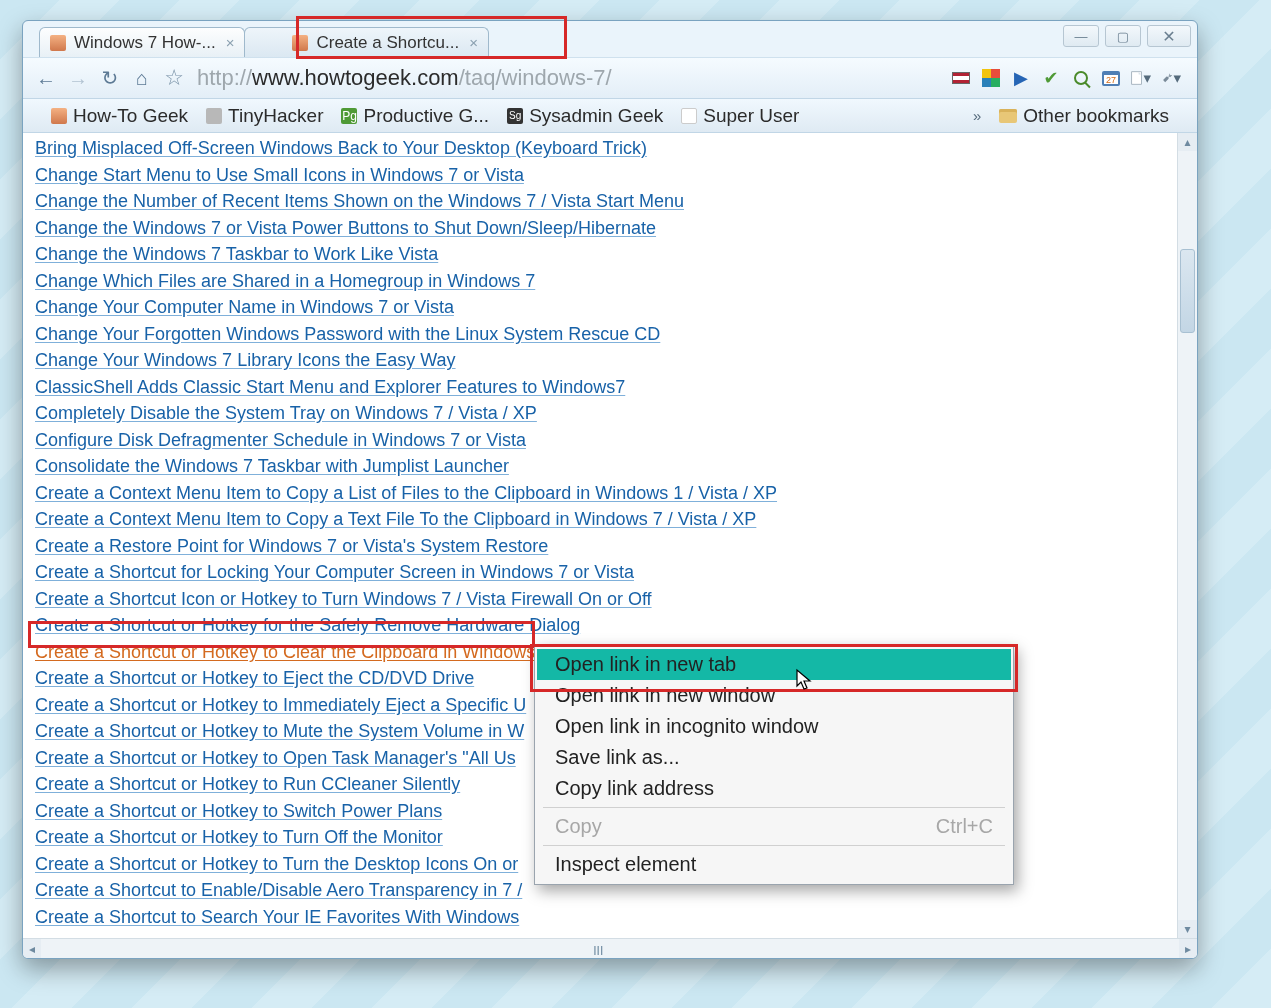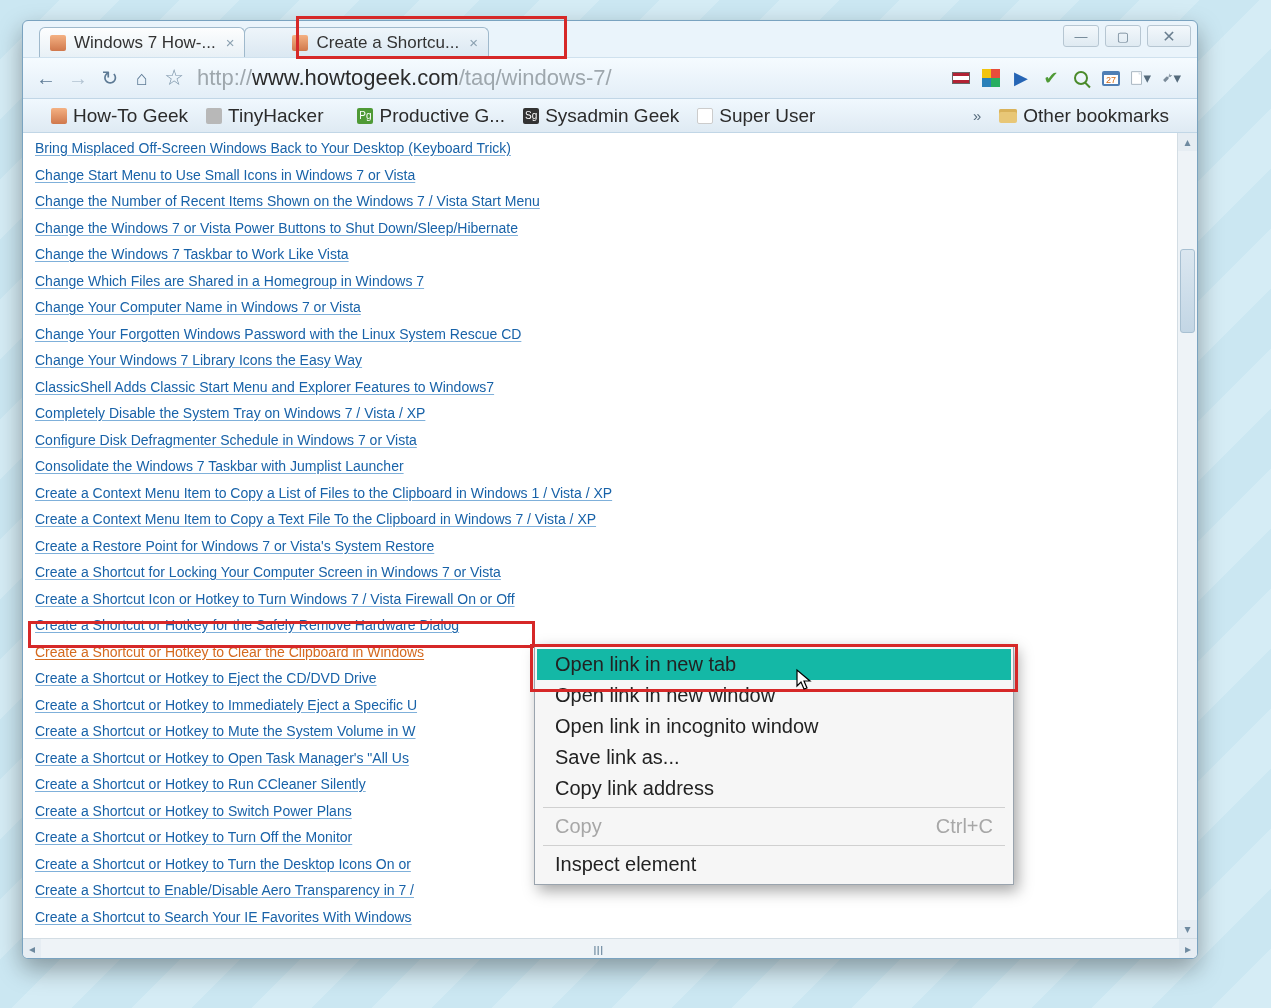--- a/index.html
+++ b/index.html
@@ -19,21 +19,21 @@
 .url .dark { color: #2b2b2b; }
 .tb-icons { display: flex; align-items: center; gap: 10px; padding-right: 6px; }
 .tb-icon { width: 20px; height: 20px; display: flex; align-items: center; justify-content: center; font-size: 18px; color: #5d7a95; }
 .bookmarks { height: 34px; background: linear-gradient(#f0f8fe,#dfeaf3); border-bottom: 1px solid #c1d6e6; display: flex; padding: 0 22px; font-size: 19px; color: #2b2b2b; gap: 6px; }
 .bm { display: flex; align-items: center; gap: 6px; padding: 2px 6px; cursor: pointer; border-radius: 3px; }
 .bm .bicon { width: 16px; height: 16px; }
 .bm-spacer { flex: 1; }
 .content-wrap { flex: 1; display: flex; background: #fff; position: relative; overflow: hidden; }
 .content { flex: 1; overflow: hidden; padding: 2px 6px 6px 12px; }
 .link-list { list-style: none; }
-.link-list li { font-size: 14px; line-height: 26.5px; color: #1862a8; text-decoration: underline; text-decoration-color: #7fb0da; text-underline-offset: 2px; white-space: nowrap; cursor: pointer; }
+.link-list li { font-size: 18px; line-height: 26.5px; color: #1862a8; text-decoration: underline; text-decoration-color: #7fb0da; text-underline-offset: 2px; white-space: nowrap; cursor: pointer; }
 .link-list li.hover { color: #d46a1f; text-decoration-color: #d46a1f; }
 .red-box-link { position: absolute; left: 28px; top: 621px; width: 507px; height: 27px; border: 3px solid #d62828; pointer-events: none; z-index: 5; }
 .vscroll { width: 20px; background: #eef3f7; border-left: 1px solid #d3dde4; position: relative; display: flex; flex-direction: column; align-items: center; }
 .vscroll .arrow { height: 18px; width: 100%; background: #e6edf3; color: #6e8aa0; font-size: 12px; display: flex; align-items: center; justify-content: center; }
 .vscroll .track { flex: 1; width: 100%; background: #eef3f7; position: relative; }
 .vscroll .thumb { position: absolute; left: 2px; right: 2px; top: 98px; height: 84px; background: linear-gradient(#dbe7f0,#c3d6e5); border: 1px solid #a8c0d2; border-radius: 3px; }
 .hscroll { height: 20px; background: #eef3f7; border-top: 1px solid #d3dde4; display: flex; align-items: center; }
 .hscroll .arrow { width: 18px; height: 100%; background: #e6edf3; color: #6e8aa0; font-size: 12px; display: flex; align-items: center; justify-content: center; }
 .hscroll .htrack { flex: 1; position: relative; }
 .hscroll .hmark { position: absolute; left: 48%; top: 2px; bottom: 2px; width: 22px; font-size: 12px; color: #6e8aa0; display: flex; align-items: center; justify-content: center; }
@@ -43,21 +43,21 @@
 .ctx-item.disabled { color: #a7a7a7; }
 .ctx-sep { height: 1px; background: #d0d0d0; margin: 3px 6px; }
 .red-box-menu { position: absolute; left: 530px; top: 644px; width: 488px; height: 48px; border: 3px solid #d62828; pointer-events: none; z-index: 15; }
 .cursor { position: absolute; left: 795px; top: 668px; z-index: 20; pointer-events: none; }
 .wincontrols { position: absolute; right: 6px; top: 4px; display: flex; gap: 6px; }
 .wc { width: 36px; height: 22px; border: 1px solid #b6c6d2; border-radius: 3px; background: linear-gradient(#f3f8fc,#dfeaf2); display: flex; align-items: center; justify-content: center; font-size: 13px; color: #6a7f90; }
 .wc.close-s { width: 44px; font-size: 16px; }
 .favicon.ora { background: linear-gradient(#f4b183,#d0784c); }
 .bicon.ora { background: linear-gradient(#f4b183,#d0784c); border-radius:2px; }
 .bicon.grey { background: #b8b8b8; border-radius:2px; }
-.bicon.grn { background: #4f9a36; border-radius:2px; color:#fff; font-size:10px; display:flex; align-items:center; justify-content:center;margin-left:16px; }
+.bicon.grn { background: #4f9a36; border-radius:2px; color:#fff; font-size:12px; display:flex; align-items:center; justify-content:center; }
 .bicon.dk { background: #333; border-radius:2px; color:#fff; font-size:10px; display:flex; align-items:center; justify-content:center; }
 .bicon.su { background:#fff; border:1px solid #ccc; border-radius:2px; }
 .flag { display:inline-block; width:18px; height:12px; background: linear-gradient(#b22234 33%, #fff 33%, #fff 66%, #b22234 66%); box-shadow: inset 0 0 0 1px #666; }
 .mcolor { display:inline-block; width:18px; height:18px; }
 .mcolor::before { content:''; display:block; width:100%; height:100%; background: conic-gradient(#e74c3c 0 25%, #27ae60 25% 50%, #2980b9 50% 75%, #f1c40f 75% 100%); }
 .mag { position:relative; display:inline-block; width:14px; height:14px; border:2px solid #4a8a2a; border-radius:50%; }
 .mag::after { content:''; position:absolute; width:7px; height:2px; background:#4a8a2a; bottom:-3px; right:-5px; transform:rotate(45deg); }
 .folder { display:inline-block; width:18px; height:14px; background:#e8c777; border-radius:2px; box-shadow: inset 0 3px 0 #d9b25a; }
 .chev { font-size:15px; color:#556b7c; }
 </style>

